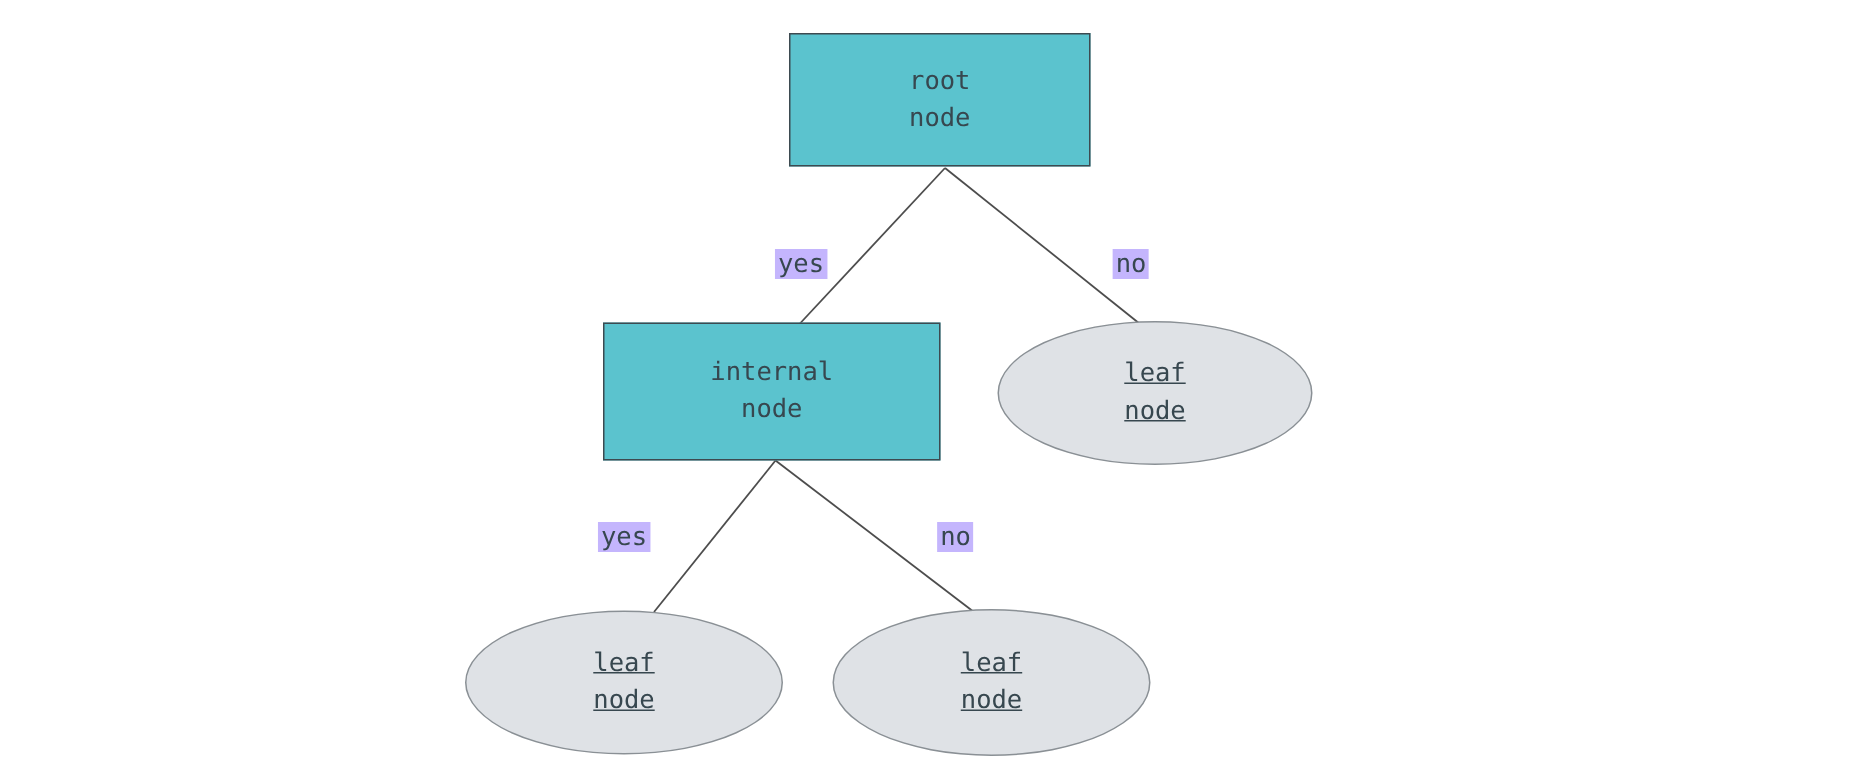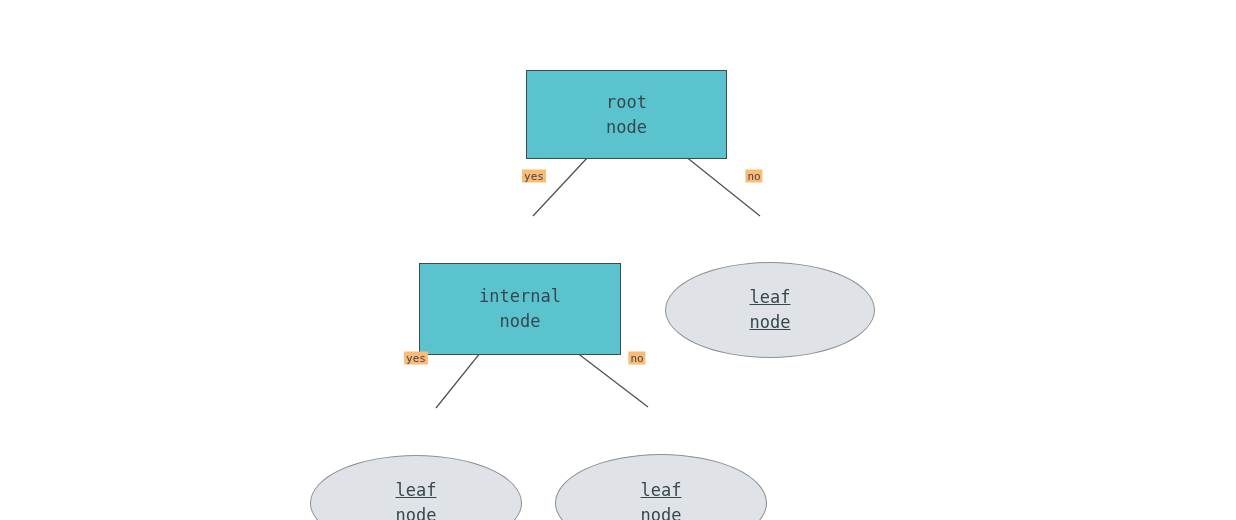--- a/index.html
+++ b/index.html
@@ -30,43 +30,42 @@
     position: absolute;
     display: flex;
     align-items: center;
     justify-content: center;
     text-align: center;
     white-space: pre-line;
     font-size: 17px;
     line-height: 1.45;
     color: #37474f;
     box-sizing: border-box;
-    margin-top: 48px;
   }
   .node.rect {
     background: #5bc3ce;
     border: 1.5px solid #3d4a50;
   }
   .node.ellipse {
     background: #dfe2e6;
     border: 1px solid #8a9095;
     border-radius: 50%;
     text-decoration: underline;
   }
   #node-root      { left: 526px; top: 22px;  width: 201px; height: 89px; }
-  #node-internal  { left: 419px; top: 215px; width: 202px; height: 92px; }
+  #node-internal  { left: 402px; top: 215px; width: 225px; height: 92px; }
   #node-leaf-right        { left: 665px; top: 214px; width: 210px; height: 96px; }
   #node-leaf-bottom-left  { left: 310px; top: 407px; width: 212px; height: 96px; }
   #node-leaf-bottom-right { left: 555px; top: 406px; width: 212px; height: 98px; }
   .edge-label {
     position: absolute;
     transform: translate(-50%, -50%);
-    font-size: 11px;
+    font-size: 17px;
     color: #37474f;
-    background: #fdba74;
+    background: #c4b5fd;
     padding: 0 2px;
     white-space: nowrap;
   }
   #edge-label-root-yes     { left: 534px; top: 176px; }
   #edge-label-root-no      { left: 754px; top: 176px; }
   #edge-label-internal-yes { left: 416px; top: 358px; }
   #edge-label-internal-no  { left: 637px; top: 358px; }
 </style>
 </head>
 <body>

